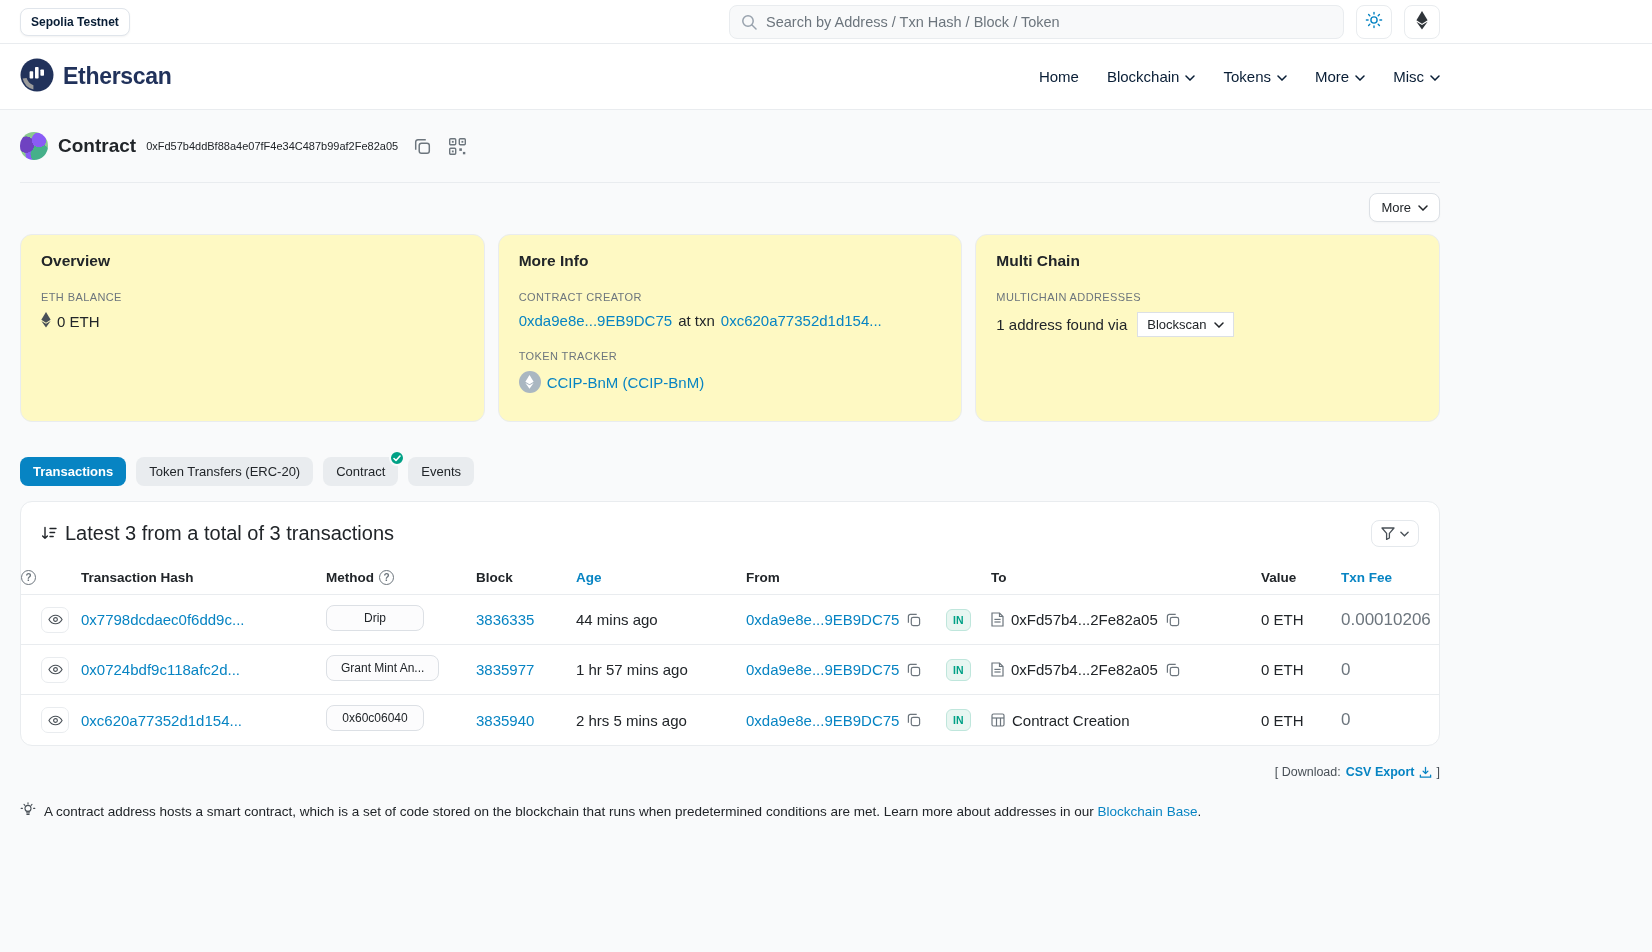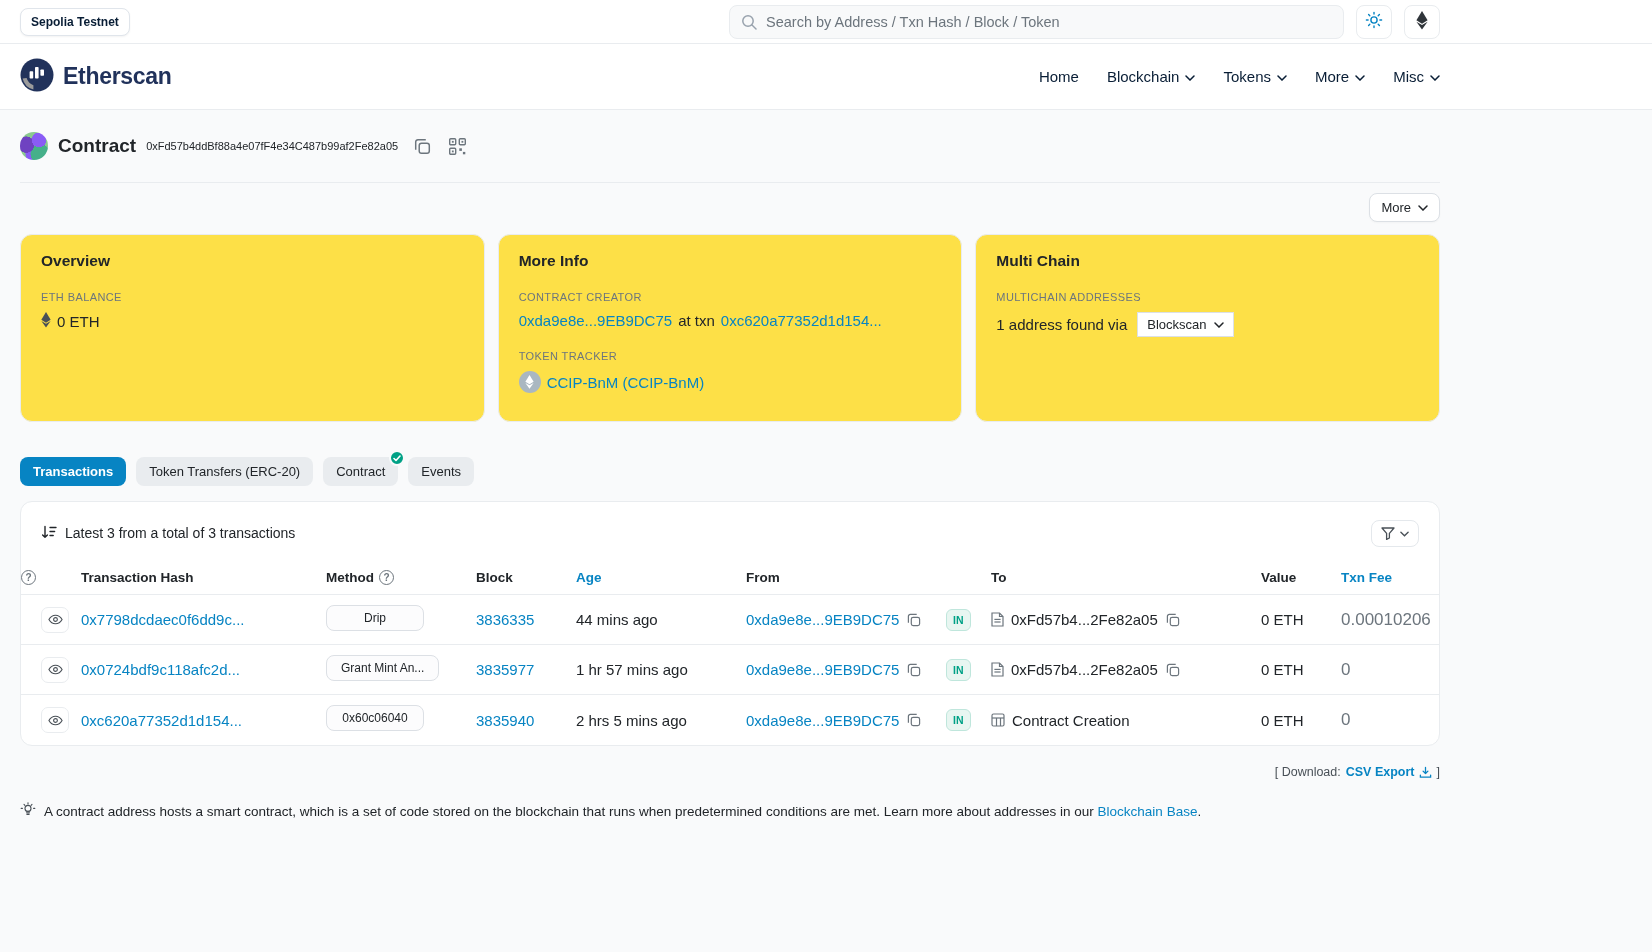--- a/index.html
+++ b/index.html
@@ -63,21 +63,21 @@
   .more-row { display:flex; justify-content:flex-end; margin-top:10px; }
   .more-btn {
     display:flex; align-items:center; gap:7px; background:#fff; border:1px solid #dce0e5;
     border-radius:8px; padding:6px 11px; font-size:13px; color:#212529; cursor:pointer;
     box-shadow:0 1px 2px rgba(0,0,0,.03);
   }
 
   
   .cards { display:flex; gap:13px; margin-top:12px; }
   .card {
-    flex:1; background:#fde047; border:1px solid #e9ecef; border-radius:12px;
+    flex:1; background:#fef9c3; border:1px solid #e9ecef; border-radius:12px;
     padding:17px 20px; height:188px;
   }
   .card-title { font-size:15.5px; font-weight:700; color:#212529; }
   .card-label { font-size:11px; font-weight:500; color:#6c757d; letter-spacing:.4px; margin-top:21px; }
   .card-value { margin-top:9px; font-size:15px; display:flex; align-items:center; gap:6px; flex-wrap:wrap; }
   .token-icon {
     width:22px; height:22px; border-radius:50%; background:#aab7c1;
     display:flex; align-items:center; justify-content:center; flex:none;
   }
   .pill-select {
@@ -94,21 +94,21 @@
   }
   .tab.active { background:#0784c3; color:#fff; font-weight:600; }
   .tab-badge {
     position:absolute; top:-7px; right:-7px; width:16px; height:16px; border-radius:50%;
     background:#00a186; border:2px solid #f9fafb; display:flex; align-items:center; justify-content:center;
   }
 
   
   .table-card { background:#fff; border:1px solid #e9ecef; border-radius:12px; margin-top:15px; overflow:hidden; }
   .table-toolbar { display:flex; justify-content:space-between; align-items:center; padding:18px 20px 14px; }
-  .table-summary { display:flex; gap:8px; font-size:14px; color:#212529; }
+  .table-summary { display:flex; align-items:center; gap:8px; font-size:20px; color:#212529; }
   .filter-btn {
     display:flex; align-items:center; gap:5px; border:1px solid #e4e8ec; background:#fff;
     border-radius:8px; padding:6px 9px; cursor:pointer; color:#495057;
   }
   .tx-grid {
     display:grid;
     grid-template-columns:60px 245px 150px 100px 170px 200px 45px 270px 80px 1fr;
     align-items:center;
   }
   .tx-head { border-bottom:1px solid #e9ecef; }

